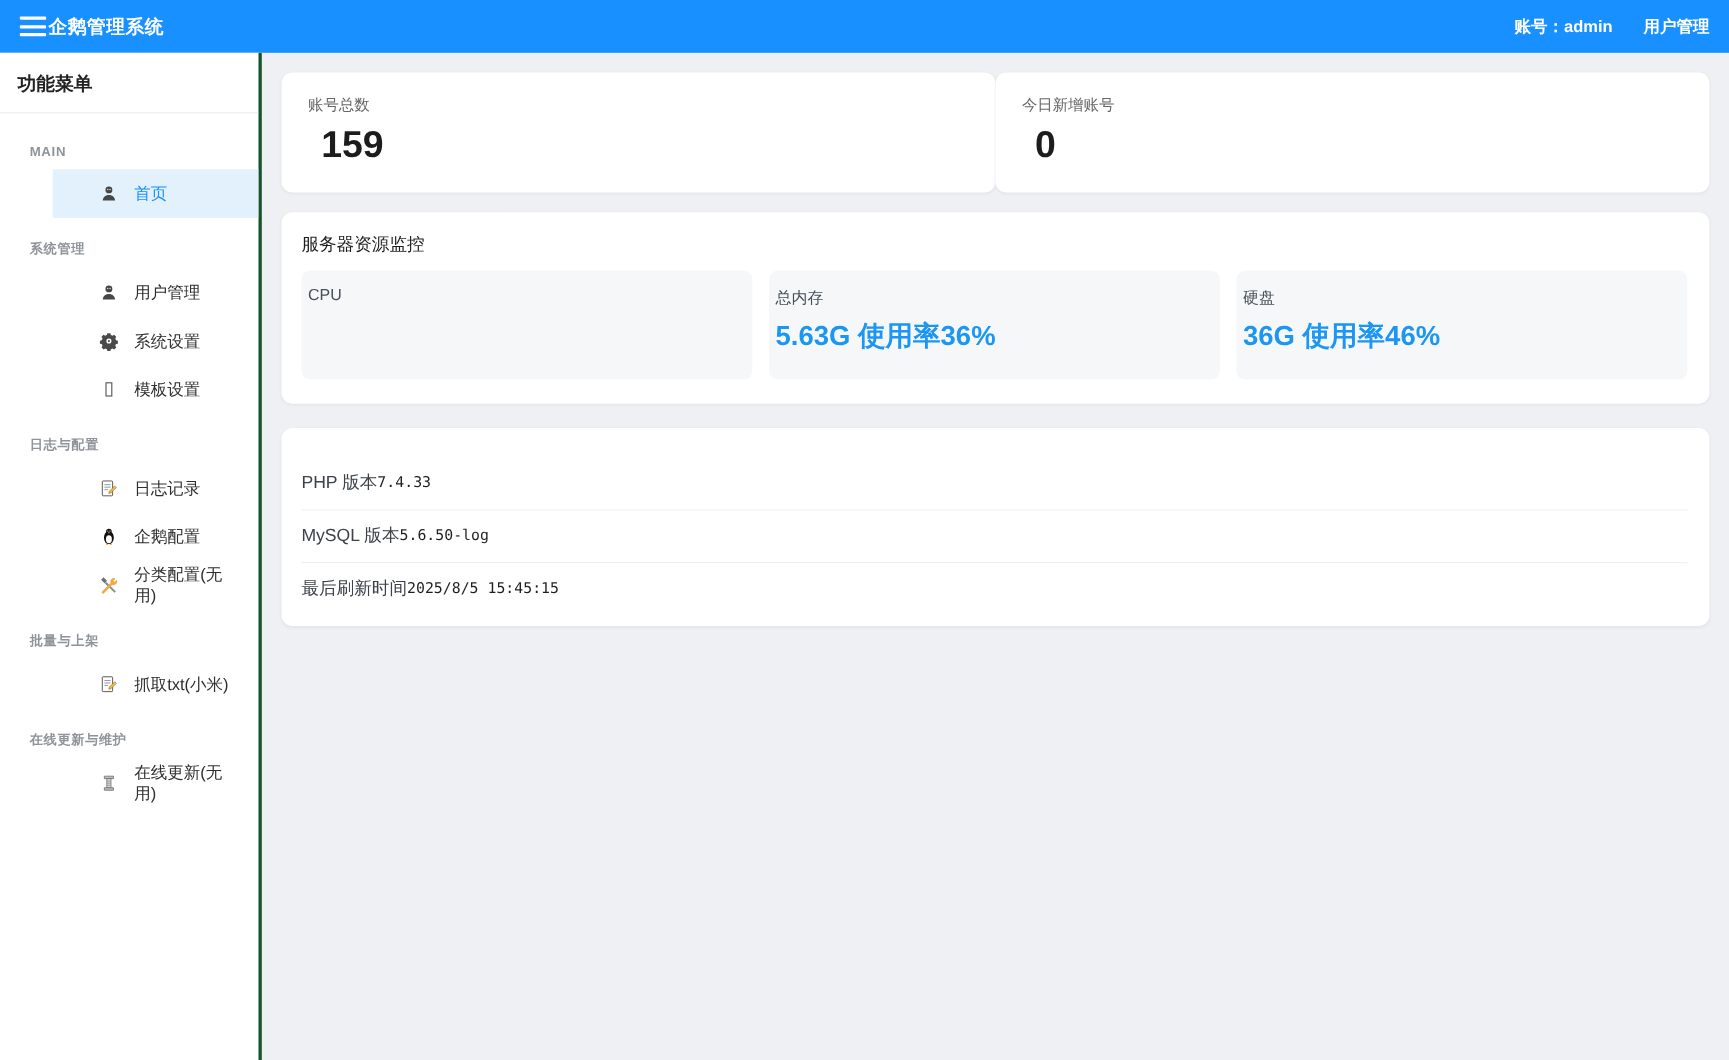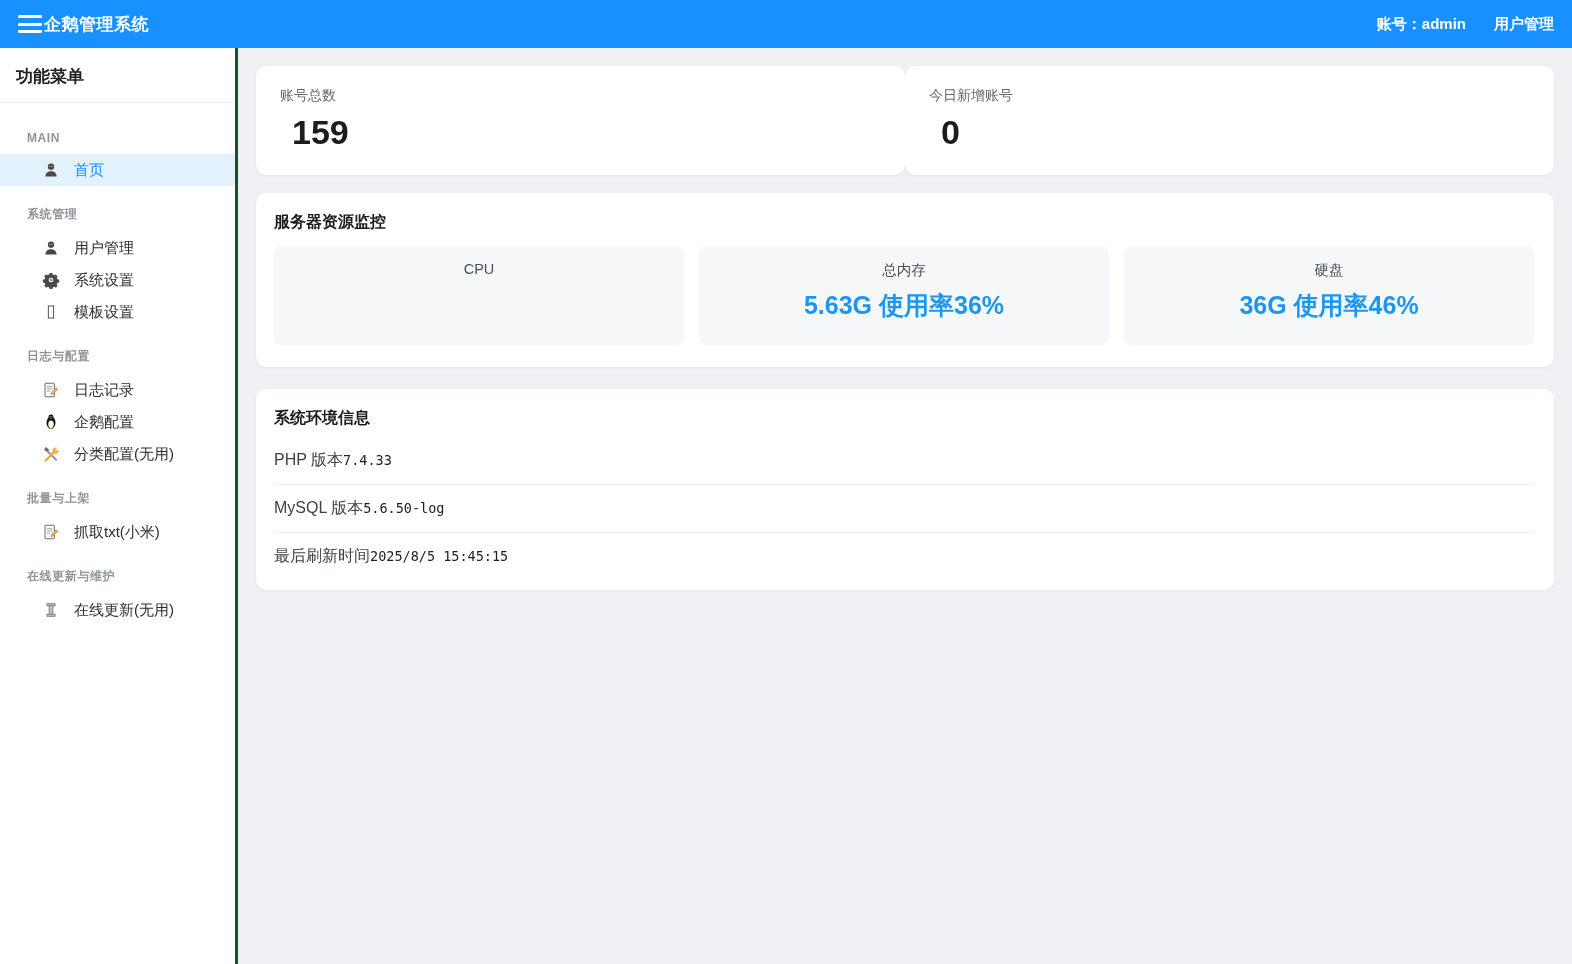--- a/index.html
+++ b/index.html
@@ -34,44 +34,44 @@
     font-size:17px; font-weight:700; color:#222;
     padding:17px 16px 14px 16px; border-bottom:1px solid #ececec;
   }
   .nav { padding-top:18px; }
   .nav-section { margin-bottom:10px; }
   .nav-section-label {
     font-size:12px; font-weight:700; color:#8f949b;
     padding:10px 27px 9px 27px; letter-spacing:.6px;
   }
   .nav-item {
-    display:flex; align-items:center; height:32px; padding:0 16px 0 42px;
-    cursor:pointer; color:#2e2e2e; font-size:15px;
+    display:flex; align-items:center; height:44px; padding:0 16px 0 42px;
+    cursor:pointer; color:#2e2e2e; font-size:15px;margin-left:48px;
   }
   .nav-item.active { background:#e2f1fc; color:#1890ff; }
   .nav-icon { width:18px; height:18px; margin-right:14px; display:inline-flex;
     align-items:center; justify-content:center; flex:none; }
   .nav-icon svg { width:18px; height:18px; display:block; }
 
   
   .main { flex:1; padding:18px; overflow-y:auto; }
   .card {
     background:#fff; border-radius:10px;
     box-shadow:0 1px 3px rgba(20,30,50,.05);
   }
   .stats-row { display:grid; grid-template-columns:1fr 1fr; gap:0; }
   .stat-card { padding:21px 24px 22px 24px; }
   .stat-label { font-size:14px; color:#666; }
   .stat-value { font-size:34px; font-weight:700; color:#1c1c1c; margin-top:7px; line-height:1.2;margin-left:12px; }
 
   .monitor-card { margin-top:18px; padding:19px 20px 22px 18px; }
-  .section-title { font-size:16px; font-weight:700; color:#1c1c1c; }
+  .section-title { font-size:16px; font-weight:400; color:#1c1c1c; }
   .metric-row { display:grid; grid-template-columns:1fr 1fr 1fr; gap:15px; margin-top:13px; }
   .metric-box {
-    background:#f6f7f9; border-radius:8px; text-align:center; padding:15px 6px 23px 6px;
+    background:#f6f7f9; border-radius:8px; padding:15px 6px 23px 6px;
   }
   .metric-label { font-size:14.5px; color:#46505a; }
   .metric-value { font-size:25px; font-weight:700; color:#1b96f2; margin-top:9px; }
 
   .env-card { margin-top:22px; padding:19px 20px 10px 18px; }
   .env-rows { margin-top:8px; }
   .env-row {
     display:flex; align-items:center; 
     padding:13px 0 13px 0; border-bottom:1px solid #efefef;
   }
@@ -244,21 +244,20 @@
           <div class="metric-value">5.63G 使用率36%</div>
         </div>
         <div class="metric-box">
           <div class="metric-label">硬盘</div>
           <div class="metric-value">36G 使用率46%</div>
         </div>
       </div>
     </div>
 
     <div class="card env-card">
-      <div class="section-title">系统环境信息</div>
       <div class="env-rows">
         <div class="env-row">
           <span class="env-label">PHP 版本</span>
           <span class="env-value">7.4.33</span>
         </div>
         <div class="env-row">
           <span class="env-label">MySQL 版本</span>
           <span class="env-value">5.6.50-log</span>
         </div>
         <div class="env-row">

